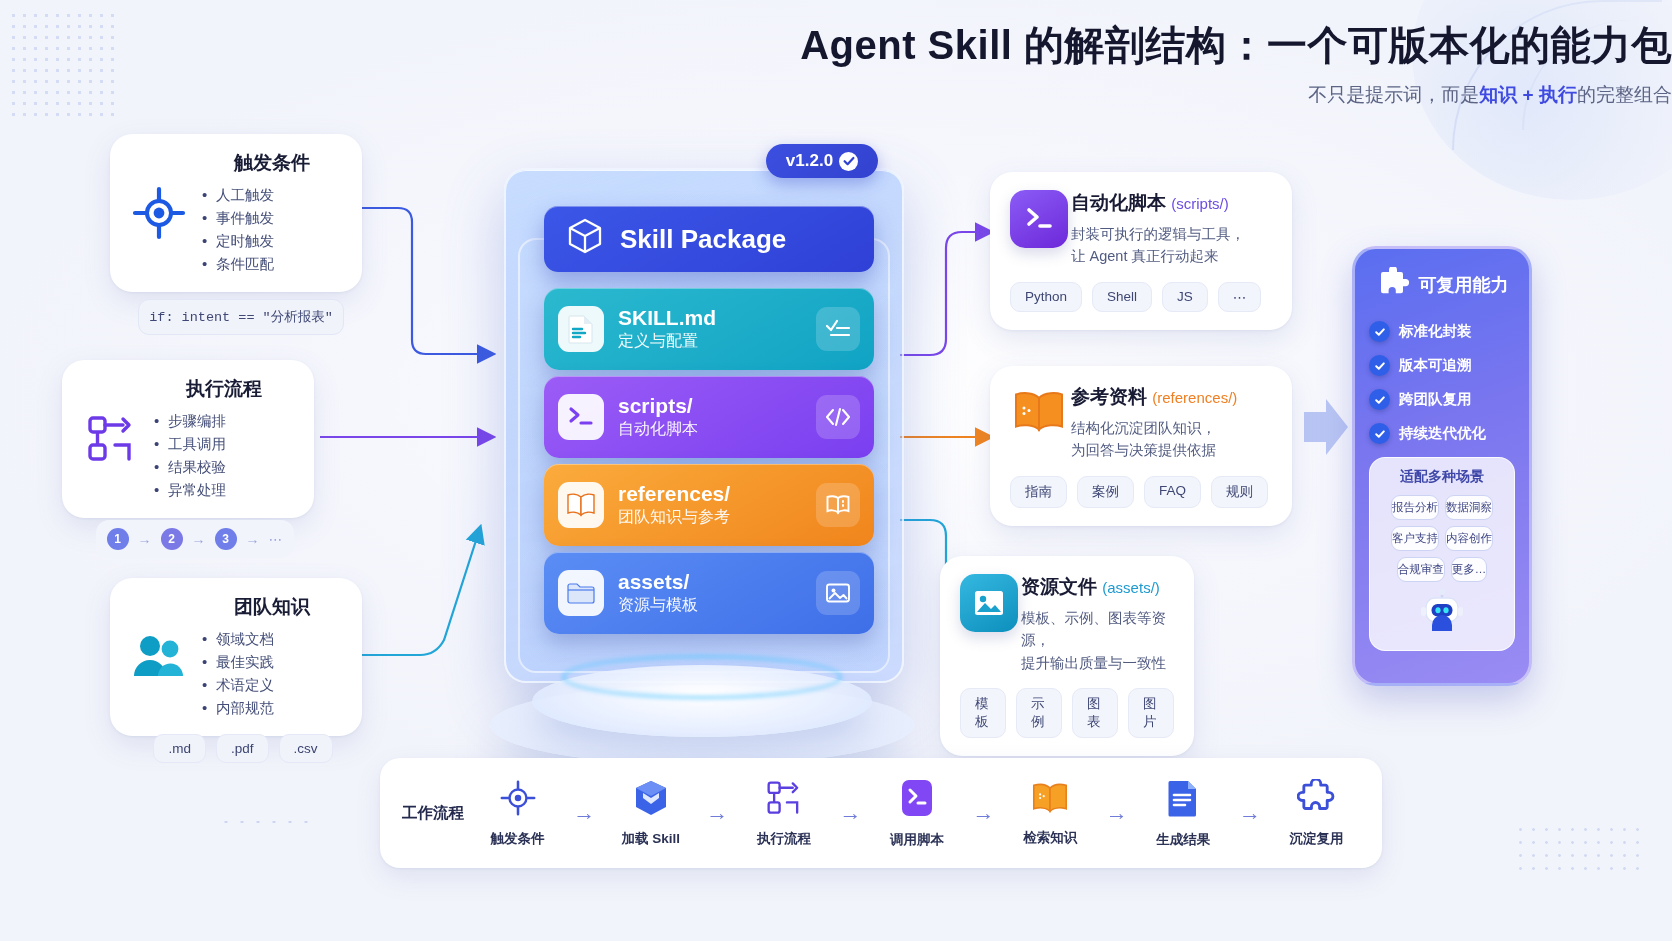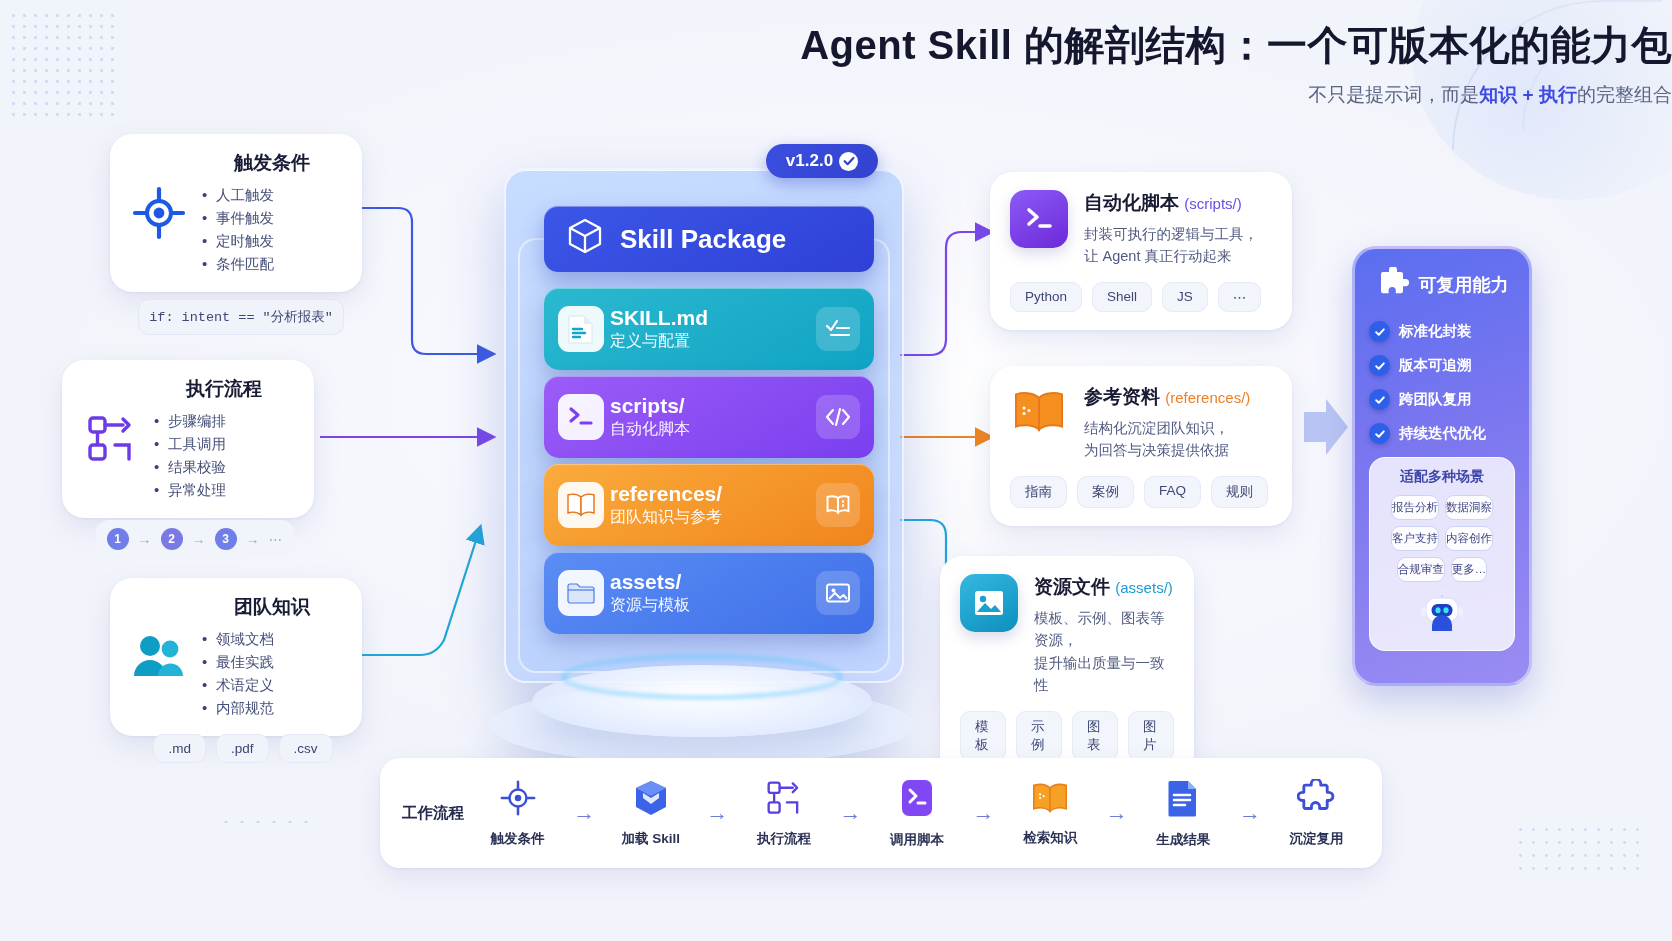--- a/index.html
+++ b/index.html
@@ -98,21 +98,21 @@
   .step-arrow { color: #9aa4d8; font-size: 14px; }
   .step-dots { color: #9aa4d8; font-size: 14px; letter-spacing: 1px; }
   .filetags { margin: 12px 6px 2px 6px; display: flex; gap: 10px; justify-content: center; }
   .ftag {
     background: #f1f3fb; border: 1px solid #e4e8f7; border-radius: 10px;
     padding: 6px 14px; font-size: 13.5px; color: #3c4572;
   }
 
   
   .rcard { padding: 18px 20px; }
-  .rcard .top { display: flex; gap: 16px; }
+  .rcard .top { display: flex; gap: 3px; }
   .rtile {
     width: 58px; height: 58px; flex: 0 0 58px; border-radius: 15px;
     display: flex; align-items: center; justify-content: center;
     box-shadow: 0 6px 14px rgba(80,90,160,.22);
   }
   .rtile.purple { background: linear-gradient(150deg,#8b5cf6,#6d28d9); }
   .rtile.orange { background: linear-gradient(150deg,#fbb040,#f07c1a); box-shadow:none; }
   .rtile.cyan   { background: linear-gradient(150deg,#35b8e0,#0d8fbd); }
   .rcard h3 { font-size: 19px; font-weight: 700; color: #181b33; }
   .rcard h3 .path { font-size: 15px; font-weight: 400; }
@@ -210,21 +210,21 @@
     position: absolute; left: 112px; top: 56px; width: 330px; height: 66px;
     border-radius: 14px;
     background: linear-gradient(150deg, #3b57e8, #2f40d6);
     box-shadow: 0 10px 22px rgba(40,60,180,.35), inset 0 1px 0 rgba(255,255,255,.35);
     display: flex; align-items: center; gap: 16px; padding-left: 22px;
     color: #fff; font-size: 26px; font-weight: 700;
   }
 
   .layer {
     position: absolute; left: 112px; width: 330px; height: 82px; border-radius: 15px;
-    display: flex; align-items: center; padding: 0 14px; gap: 6px;
+    display: flex; align-items: center; padding: 0 14px; gap: 14px;
     box-shadow: 0 10px 22px rgba(40,60,150,.28), inset 0 1px 0 rgba(255,255,255,.35);
   }
   .layer .lic {
     width: 46px; height: 46px; border-radius: 11px; flex: 0 0 46px;
     display: flex; align-items: center; justify-content: center;
     background: rgba(255,255,255,.92);
   }
   .layer .ltxt { flex: 1; color: #fff; }
   .layer .ltitle { font-size: 21px; font-weight: 700; line-height: 1.15; }
   .layer .lsub { font-size: 16px; opacity: .95; margin-top: 2px; }

